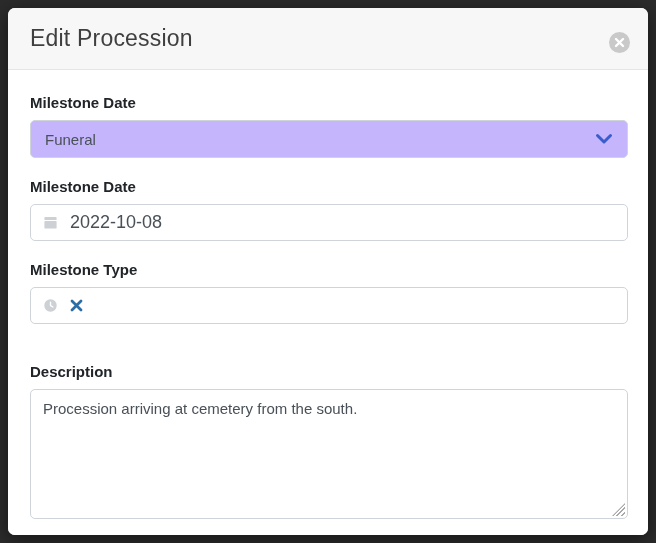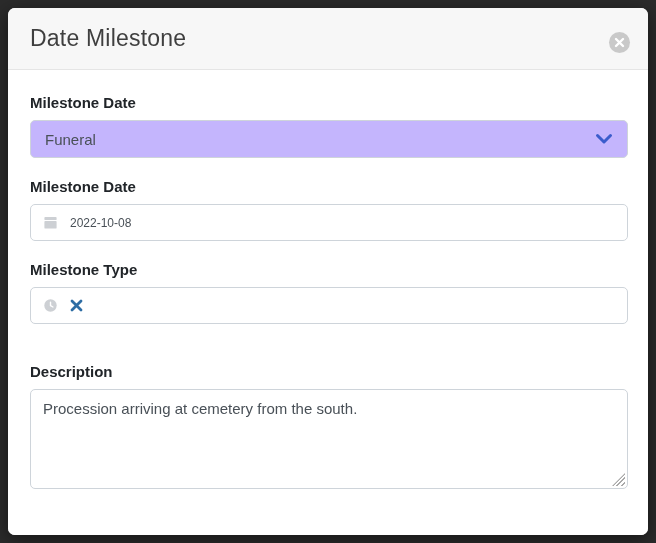--- a/index.html
+++ b/index.html
@@ -82,38 +82,38 @@
     display: flex;
     align-items: center;
     padding: 0 12px;
     gap: 12px;
   }
   .input-group input {
     border: none;
     outline: none;
     flex: 1;
     min-width: 0;
-    font-size: 12px;
+    font-size: 18px;
     color: #495057;
     font-family: "Liberation Sans", sans-serif;
     background: transparent;
   }
   .clear-btn {
     background: none;
     border: none;
     cursor: pointer;
     padding: 0;
     display: flex;
     align-items: center;
   }
   .description-block { margin-top: 39px; }
   .textarea-wrap { position: relative; }
   textarea {
     width: 100%;
-    height: 100px;
+    height: 130px;
     border: 1px solid #ced4da;
     border-radius: 5px;
     padding: 10px 12px;
     font-size: 15px;
     color: #495057;
     font-family: "Liberation Sans", sans-serif;
     resize: none;
     outline: none;
     display: block;
   }
@@ -159,21 +159,21 @@
     padding: 0 16px;
   }
   .icon { display: inline-flex; align-items: center; justify-content: center; }
 </style>
 </head>
 <body>
 
 <div class="modal">
 
   <div class="modal-header">
-    <div class="modal-title">Date Milestone</div>
+    <div class="modal-title">Edit Procession</div>
     <button class="close-btn" aria-label="Close">
       <span class="icon">
         <svg width="11" height="11" viewBox="0 0 11 11">
           <path d="M2 2 L9 9 M9 2 L2 9" stroke="#ffffff" stroke-width="2.4" stroke-linecap="round"></path>
         </svg>
       </span>
     </button>
   </div>
 
   <div class="modal-body">

